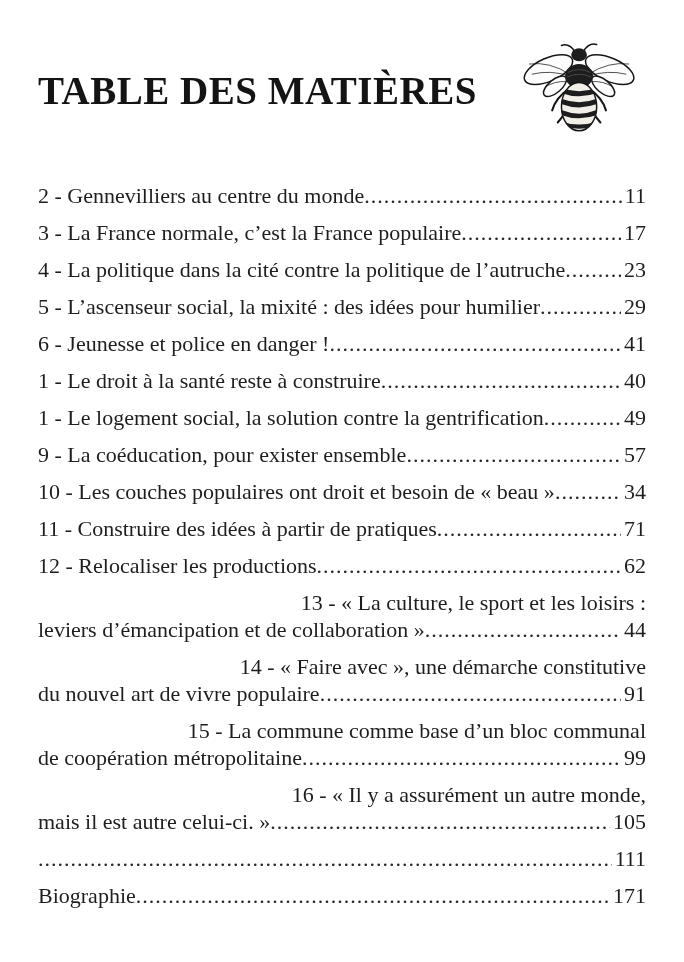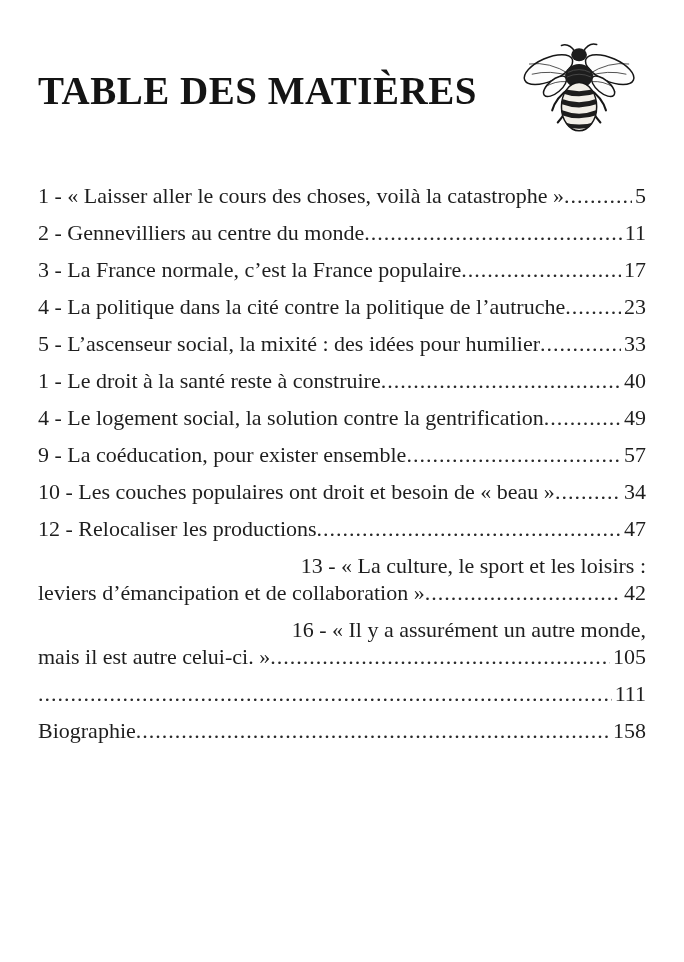--- a/index.html
+++ b/index.html
@@ -136,27 +136,20 @@
         <path d="M44,55 Q64,63 84,55" stroke-width="5.5"></path>
         <path d="M44,67 Q64,75 84,67" stroke-width="5.5"></path>
         <path d="M44,79 Q64,87 84,79" stroke-width="5"></path>
         <path d="M44,91 Q64,98 84,91" stroke-width="4.5"></path>
       </g>
     </svg>
   </div>
 
   <div class="toc">
 
-    <div class="entry">
-      <div class="row">
-        <span class="lbl">1 - « Laisser aller le cours des choses, voilà la catastrophe »</span>
-        <span class="dots"></span>
-        <span class="pg">5</span>
-      </div>
-    </div>
 
     <div class="entry">
       <div class="row">
         <span class="lbl">2 - Gennevilliers au centre du monde</span>
         <span class="dots"></span>
         <span class="pg">11</span>
       </div>
     </div>
 
     <div class="entry">
@@ -172,36 +165,43 @@
         <span class="lbl">4 - La politique dans la cité contre la politique de l’autruche</span>
         <span class="dots"></span>
         <span class="pg">23</span>
       </div>
     </div>
 
     <div class="entry">
       <div class="row">
         <span class="lbl">5 - L’ascenseur social, la mixité : des idées pour humilier</span>
         <span class="dots"></span>
-        <span class="pg">33</span>
-      </div>
-    </div>
-
+        <span class="pg">29</span>
+      </div>
+    </div>
+
+    <div class="entry">
+      <div class="row">
+        <span class="lbl">6 - Jeunesse et police en danger !</span>
+        <span class="dots"></span>
+        <span class="pg">41</span>
+      </div>
+    </div>
 
     <div class="entry">
       <div class="row">
         <span class="lbl">1 - Le droit à la santé reste à construire</span>
         <span class="dots"></span>
         <span class="pg">40</span>
       </div>
     </div>
 
     <div class="entry">
       <div class="row">
-        <span class="lbl">4 - Le logement social, la solution contre la gentrification</span>
+        <span class="lbl">1 - Le logement social, la solution contre la gentrification</span>
         <span class="dots"></span>
         <span class="pg">49</span>
       </div>
     </div>
 
     <div class="entry">
       <div class="row">
         <span class="lbl">9 - La coéducation, pour exister ensemble</span>
         <span class="dots"></span>
         <span class="pg">57</span>
@@ -209,39 +209,62 @@
     </div>
 
     <div class="entry">
       <div class="row">
         <span class="lbl">10 - Les couches populaires ont droit et besoin de « beau »</span>
         <span class="dots"></span>
         <span class="pg">34</span>
       </div>
     </div>
 
+    <div class="entry">
+      <div class="row">
+        <span class="lbl">11 - Construire des idées à partir de pratiques</span>
+        <span class="dots"></span>
+        <span class="pg">71</span>
+      </div>
+    </div>
 
     <div class="entry">
       <div class="row">
         <span class="lbl">12 - Relocaliser les productions</span>
         <span class="dots"></span>
-        <span class="pg">47</span>
+        <span class="pg">62</span>
       </div>
     </div>
 
     <div class="entry">
       <div class="l1">13 - « La culture, le sport et les loisirs :</div>
       <div class="row">
         <span class="lbl">leviers d’émancipation et de collaboration »</span>
         <span class="dots"></span>
-        <span class="pg">42</span>
-      </div>
-    </div>
-
-
+        <span class="pg">44</span>
+      </div>
+    </div>
+
+    <div class="entry">
+      <div class="l1">14 - « Faire avec », une démarche constitutive</div>
+      <div class="row">
+        <span class="lbl">du nouvel art de vivre populaire</span>
+        <span class="dots"></span>
+        <span class="pg">91</span>
+      </div>
+    </div>
+
+    <div class="entry">
+      <div class="l1">15 - La commune comme base d’un bloc communal</div>
+      <div class="row">
+        <span class="lbl">de coopération métropolitaine</span>
+        <span class="dots"></span>
+        <span class="pg">99</span>
+      </div>
+    </div>
 
     <div class="entry">
       <div class="l1">16 - « Il y a assurément un autre monde,</div>
       <div class="row">
         <span class="lbl">mais il est autre celui-ci. »</span>
         <span class="dots"></span>
         <span class="pg">105</span>
       </div>
     </div>
 
@@ -249,18 +272,18 @@
       <div class="row">
         <span class="dots"></span>
         <span class="pg">111</span>
       </div>
     </div>
 
     <div class="entry">
       <div class="row">
         <span class="lbl">Biographie</span>
         <span class="dots"></span>
-        <span class="pg">158</span>
+        <span class="pg">171</span>
       </div>
     </div>
 
   </div>
 </div>
 
 </body></html>

